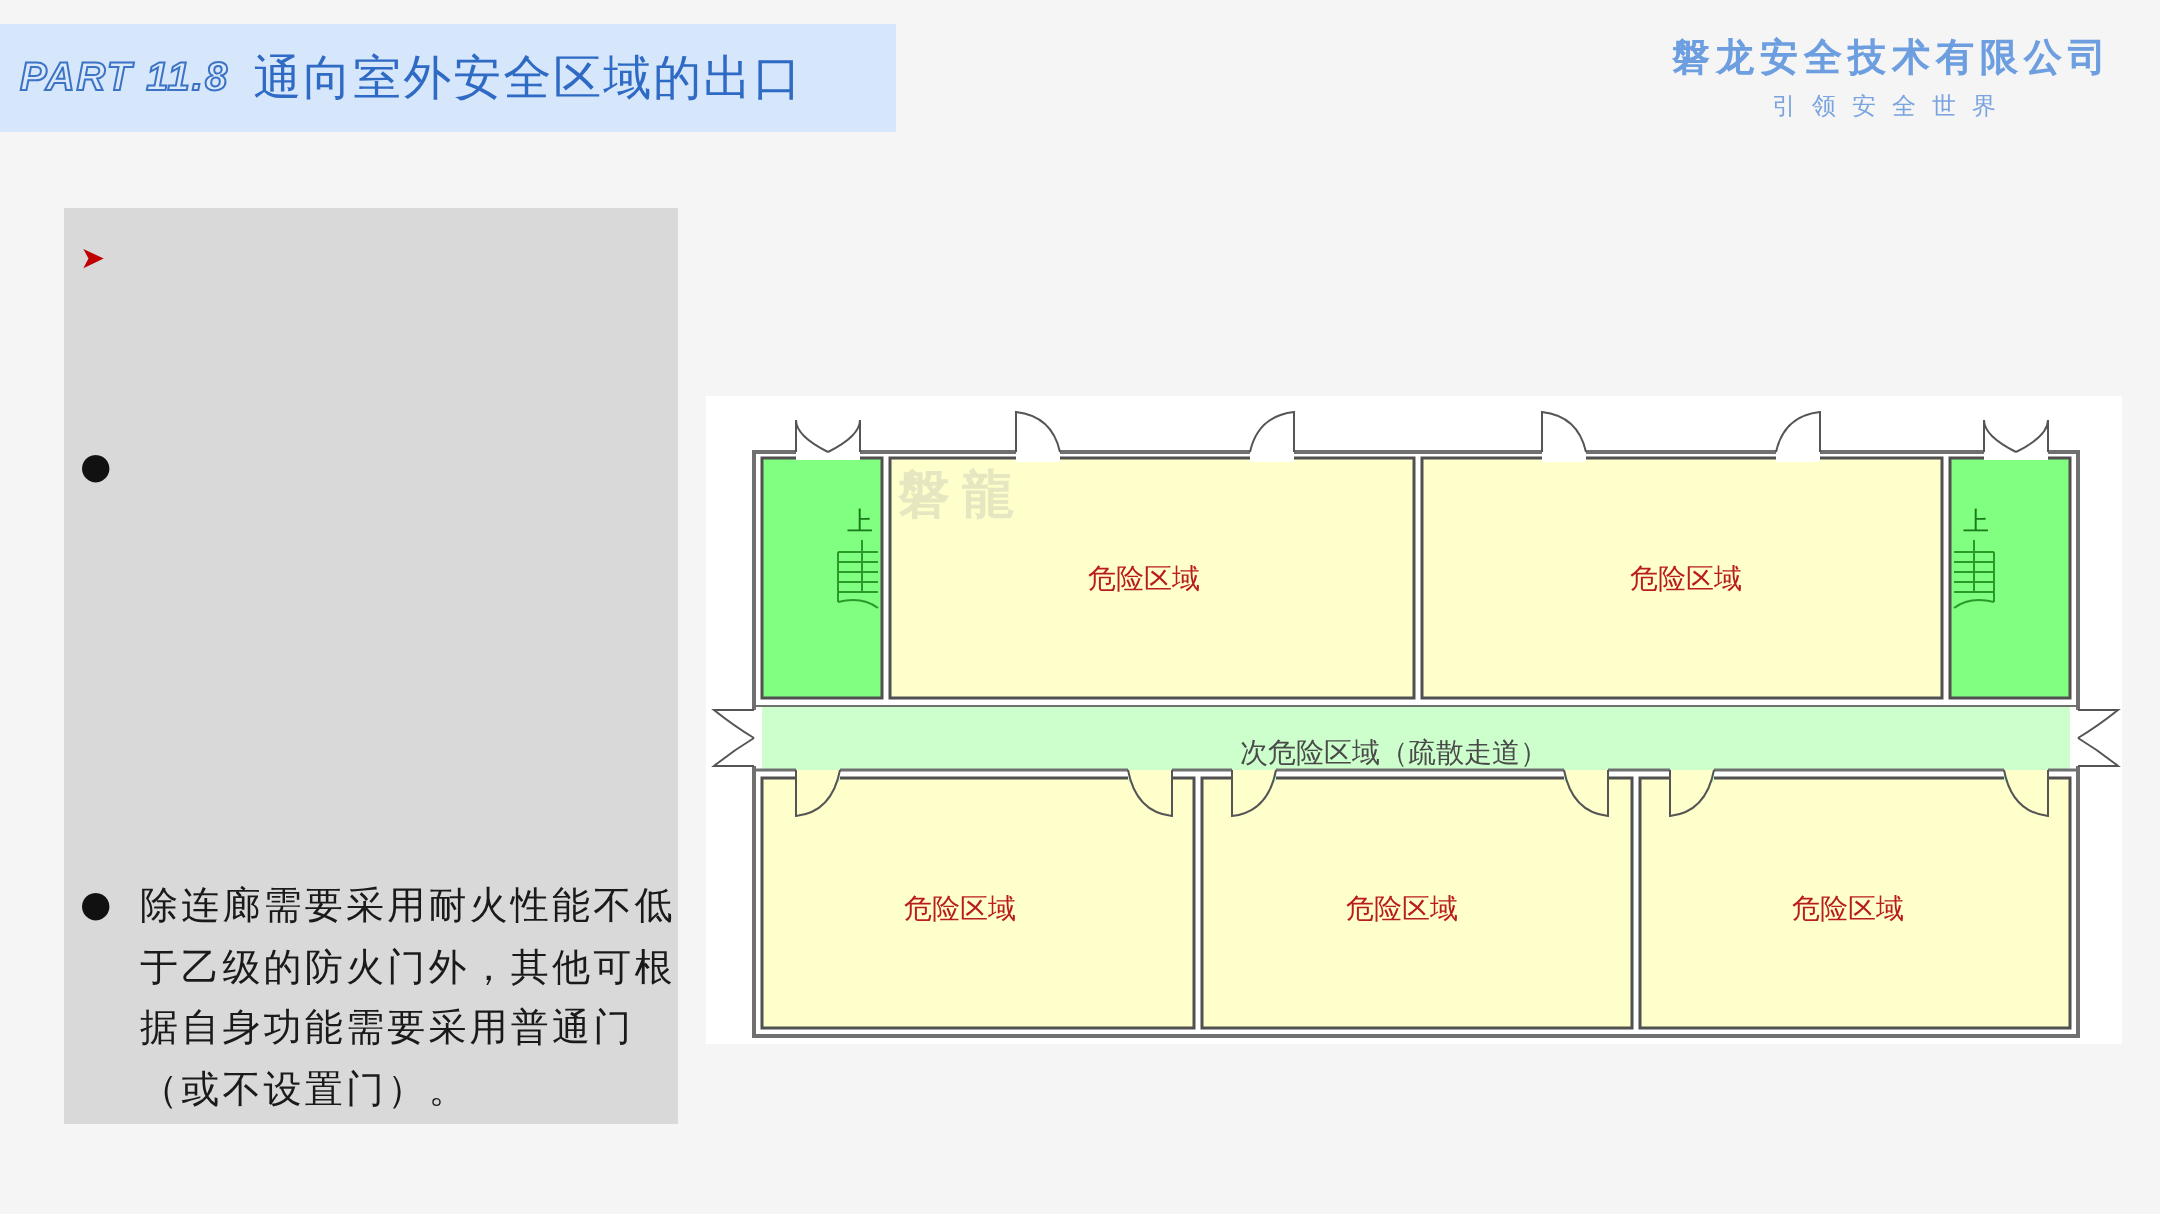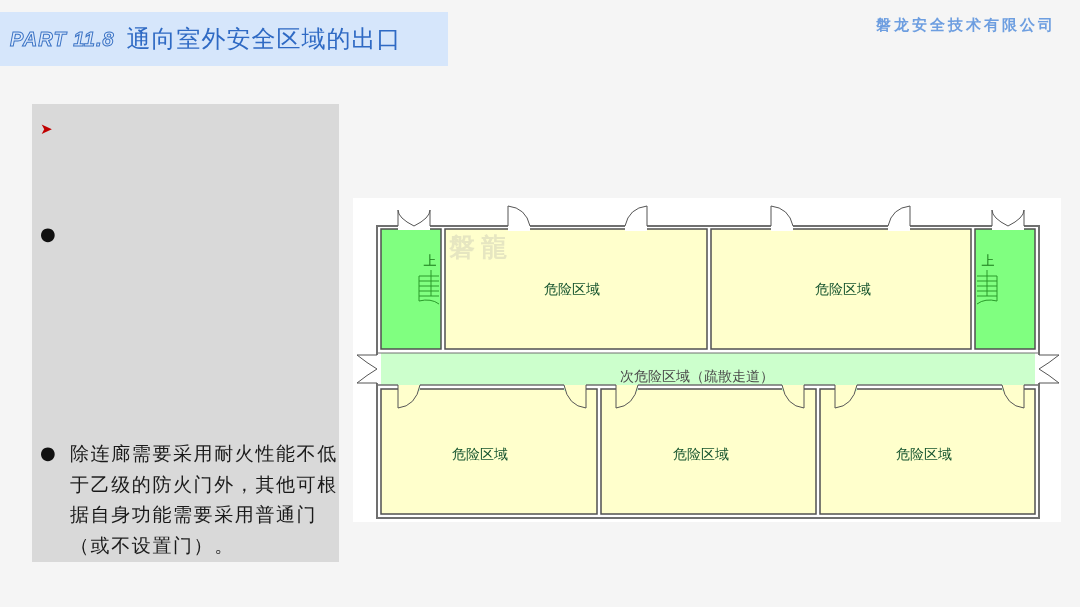--- a/index.html
+++ b/index.html
@@ -24,21 +24,21 @@
   }
   .title-text {
     margin-left: 12px;
     font-size: 24px; color: #2f6ac4;
     letter-spacing: 1px;
   }
   .company {
     position: absolute; right: 24px; top: 16px; text-align: center;
     color: #6d9ee0;
   }
-  .company-name { font-size: 15px; font-weight: bold; letter-spacing: 3px; }
+  .company-name { font-size: 19px; font-weight: bold; letter-spacing: 3px; }
   .company-slogan { font-size: 12px; letter-spacing: 8px; margin-top: 3px; color: #7aa4df; }
 
   .text-panel {
     position: absolute; left: 32px; top: 104px; width: 307px; height: 458px;
     background: #d9d9d9;
   }
   .item { position: absolute; left: 0; width: 307px; }
   .item .marker { position: absolute; left: 8px; font-size: 16px; }
   .item .body { margin-left: 38px; font-size: 19px; line-height: 30.5px; letter-spacing: 1.6px; }
   .item-red { top: 10px; color: #c00000; }
@@ -46,39 +46,40 @@
   .item-black { color: #1a1a1a; }
   .item-black .marker { top: 4px; color: #111; font-size: 18px; }
   .item-b1 { top: 115px; }
 
   .diagram {
     position: absolute; left: 353px; top: 198px; width: 708px; height: 324px;
     background: #ffffff;
   }
   .diagram svg { position: absolute; left: 0; top: 0; }
   .room-label {
-    position: absolute; font-size: 14px; color: #14532d; white-space: nowrap;
+    position: absolute; font-size: 14px; color: #b91c1c; white-space: nowrap;
     transform: translate(-50%, -50%);
   }
   .stair-label { position: absolute; font-size: 13px; color: #1a7a1a; transform: translate(-50%, -50%); }
   .watermark {
     position: absolute; left: 96px; top: 32px; font-size: 26px; font-weight: bold;
     color: rgba(200,200,180,0.45); letter-spacing: 6px;
   }
 </style>
 </head>
 <body>
 
 <div class="title-bar">
   <span class="part-label">PART 11.8</span>
   <span class="title-text">通向室外安全区域的出口</span>
 </div>
 
 <div class="company">
   <div class="company-name">磐龙安全技术有限公司</div>
+  <div class="company-slogan">引领安全世界</div>
 </div>
 
 <div class="text-panel">
   <div class="item item-red">
     <span class="marker">➤</span>
   </div>
   <div class="item item-black item-b1">
     <span class="marker">●</span>
   </div>
   <div class="item item-black" style="top:334px;">

